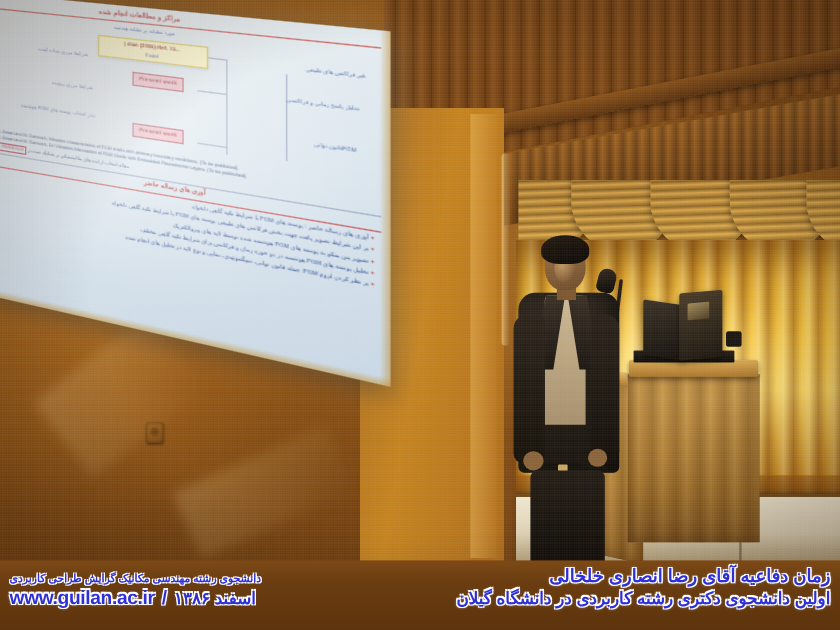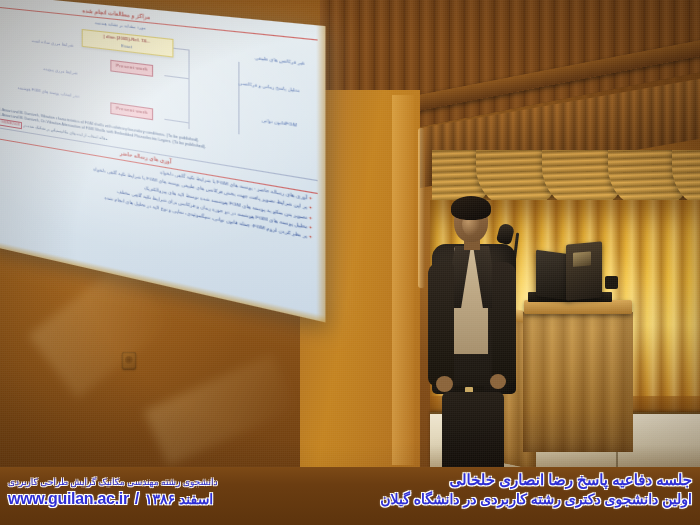--- a/index.html
+++ b/index.html
@@ -419,21 +419,21 @@
   }
   .cap-row { display: flex; align-items: baseline; justify-content: space-between; }
   .cap-main {
     color: #2f2fd6; font-weight: bold; font-size: 15px;
     text-shadow:
       -1px -1px 0 #fff, 1px -1px 0 #fff, -1px 1px 0 #fff, 1px 1px 0 #fff,
       0 0 3px rgba(255,255,255,.85);
     white-space: nowrap;
   }
   .cap-side {
-    color: #2f2fd6; font-weight: normal; font-size: 9px;
+    color: #2f2fd6; font-weight: bold; font-size: 9px;
     text-shadow:
       -1px -1px 0 #fff, 1px -1px 0 #fff, -1px 1px 0 #fff, 1px 1px 0 #fff;
     white-space: nowrap;
   }
   .cap-url {
     color: #2f2fd6; font-weight: bold; font-size: 16px;
     direction: ltr; letter-spacing: -.3px;
     text-shadow:
       -1px -1px 0 #fff, 1px -1px 0 #fff, -1px 1px 0 #fff, 1px 1px 0 #fff,
       0 0 3px rgba(255,255,255,.8);
@@ -575,21 +575,21 @@
       <div class="screen-edge-r"></div>
       <div class="screen-edge-b"></div>
     </div>
   </div>
 
   <div class="vignette"></div>
   <div class="grain"></div>
 
   <div class="caption">
     <div class="cap-row">
-      <div class="cap-main">جلسه  دفاعیه پاسخ رضا انصاری خلخالی</div>
+      <div class="cap-main">زمان  دفاعیه آقای رضا انصاری خلخالی</div>
       <div class="cap-side">دانشجوی رشته مهندسی مکانیک گرایش طراحی کاربردی</div>
     </div>
     <div class="cap-row" style="margin-top:1px">
       <div class="cap-main" style="font-size:14px">اولین دانشجوی دکتری  رشته کاربردی در دانشگاه گیلان</div>
       <div class="cap-left">
         <span class="cap-url">www.guilan.ac.ir</span>
         <span class="cap-url">/</span>
         <span class="cap-date">۱۳۸۶ اسفند</span>
       </div>
     </div>

